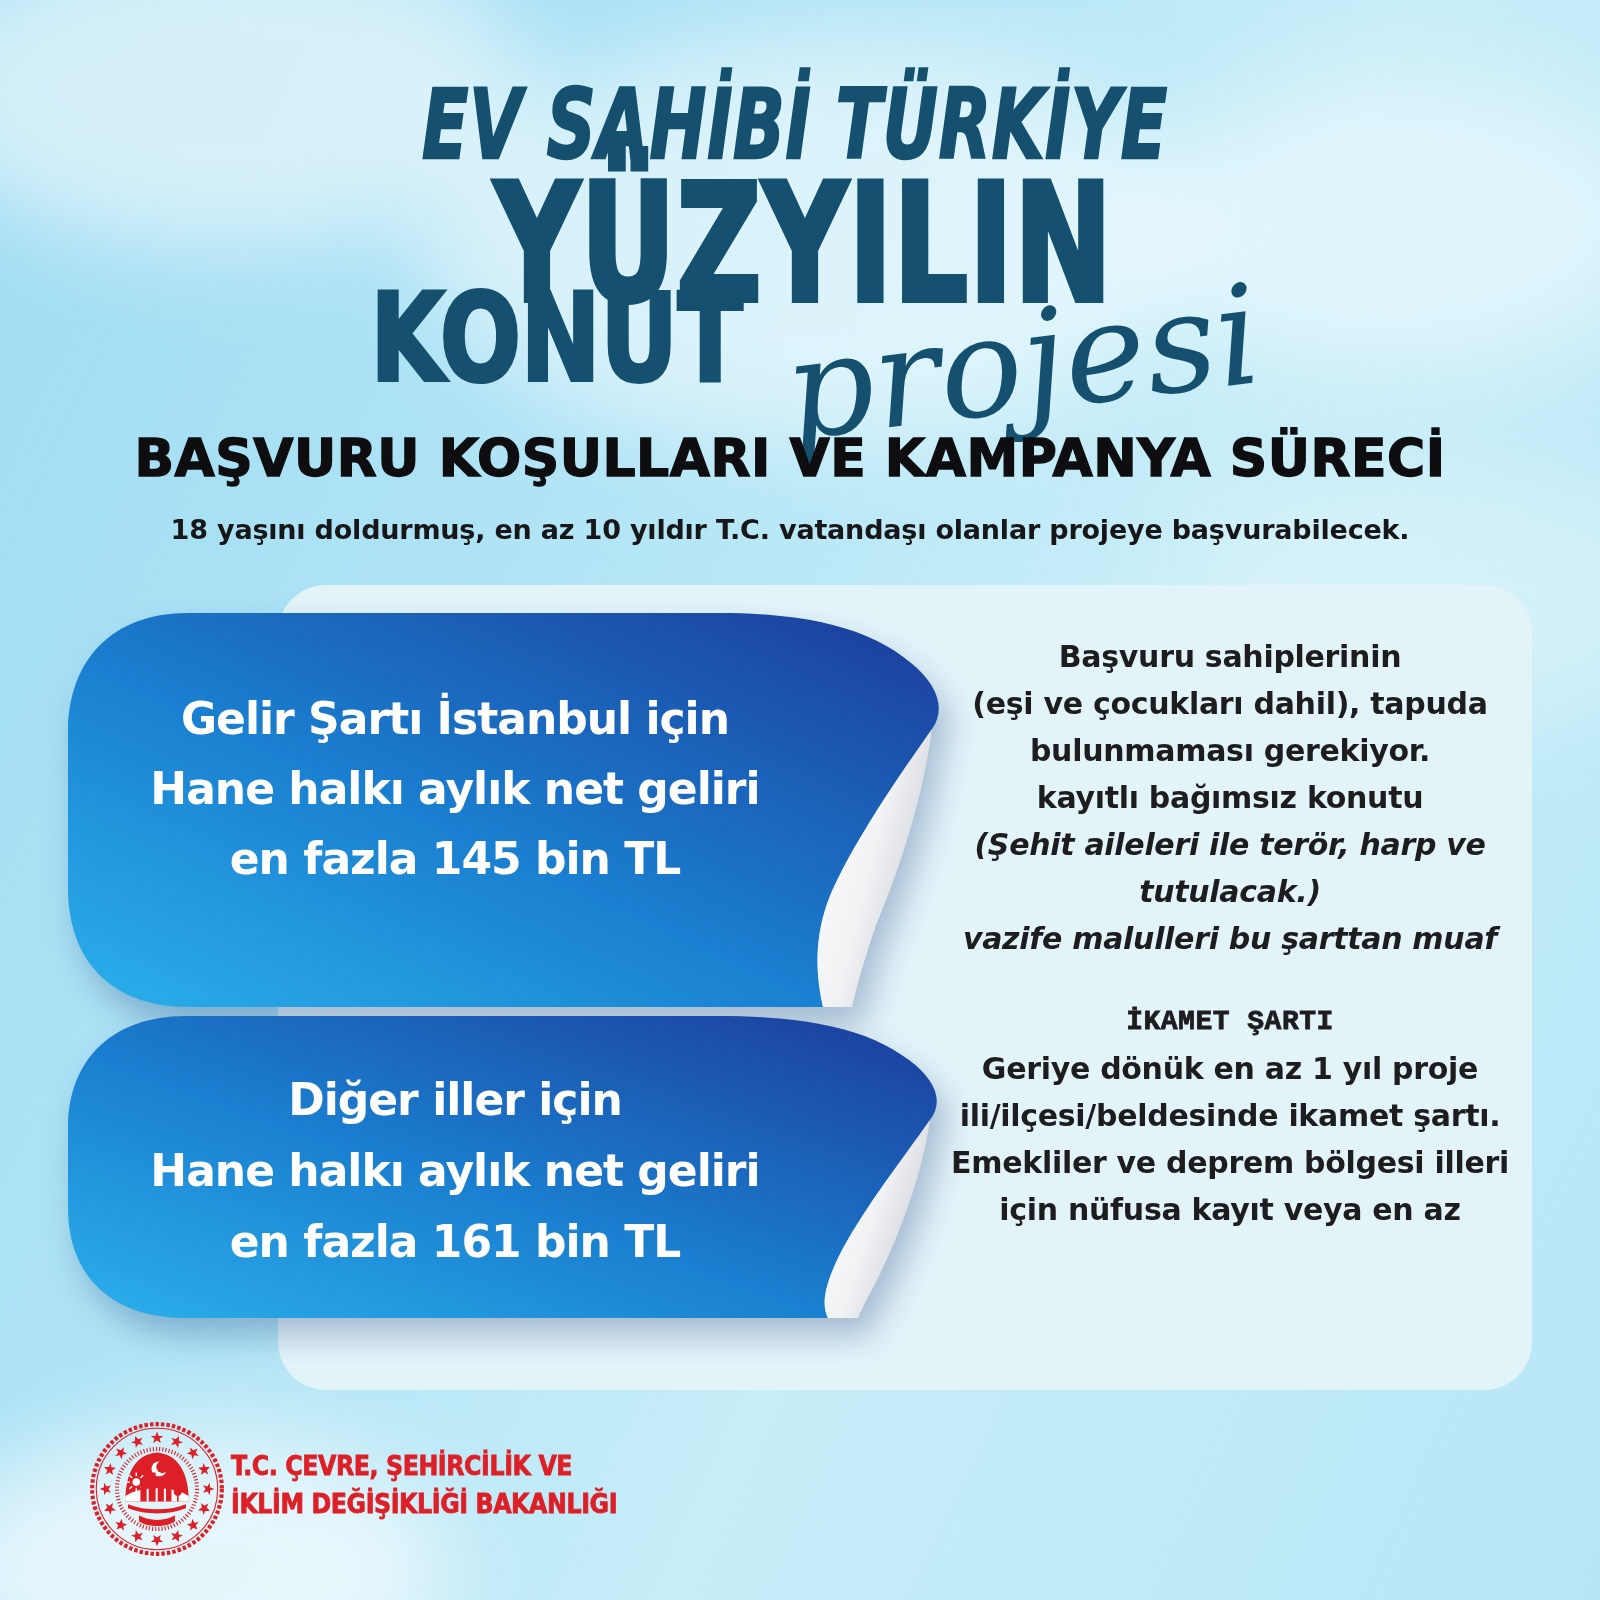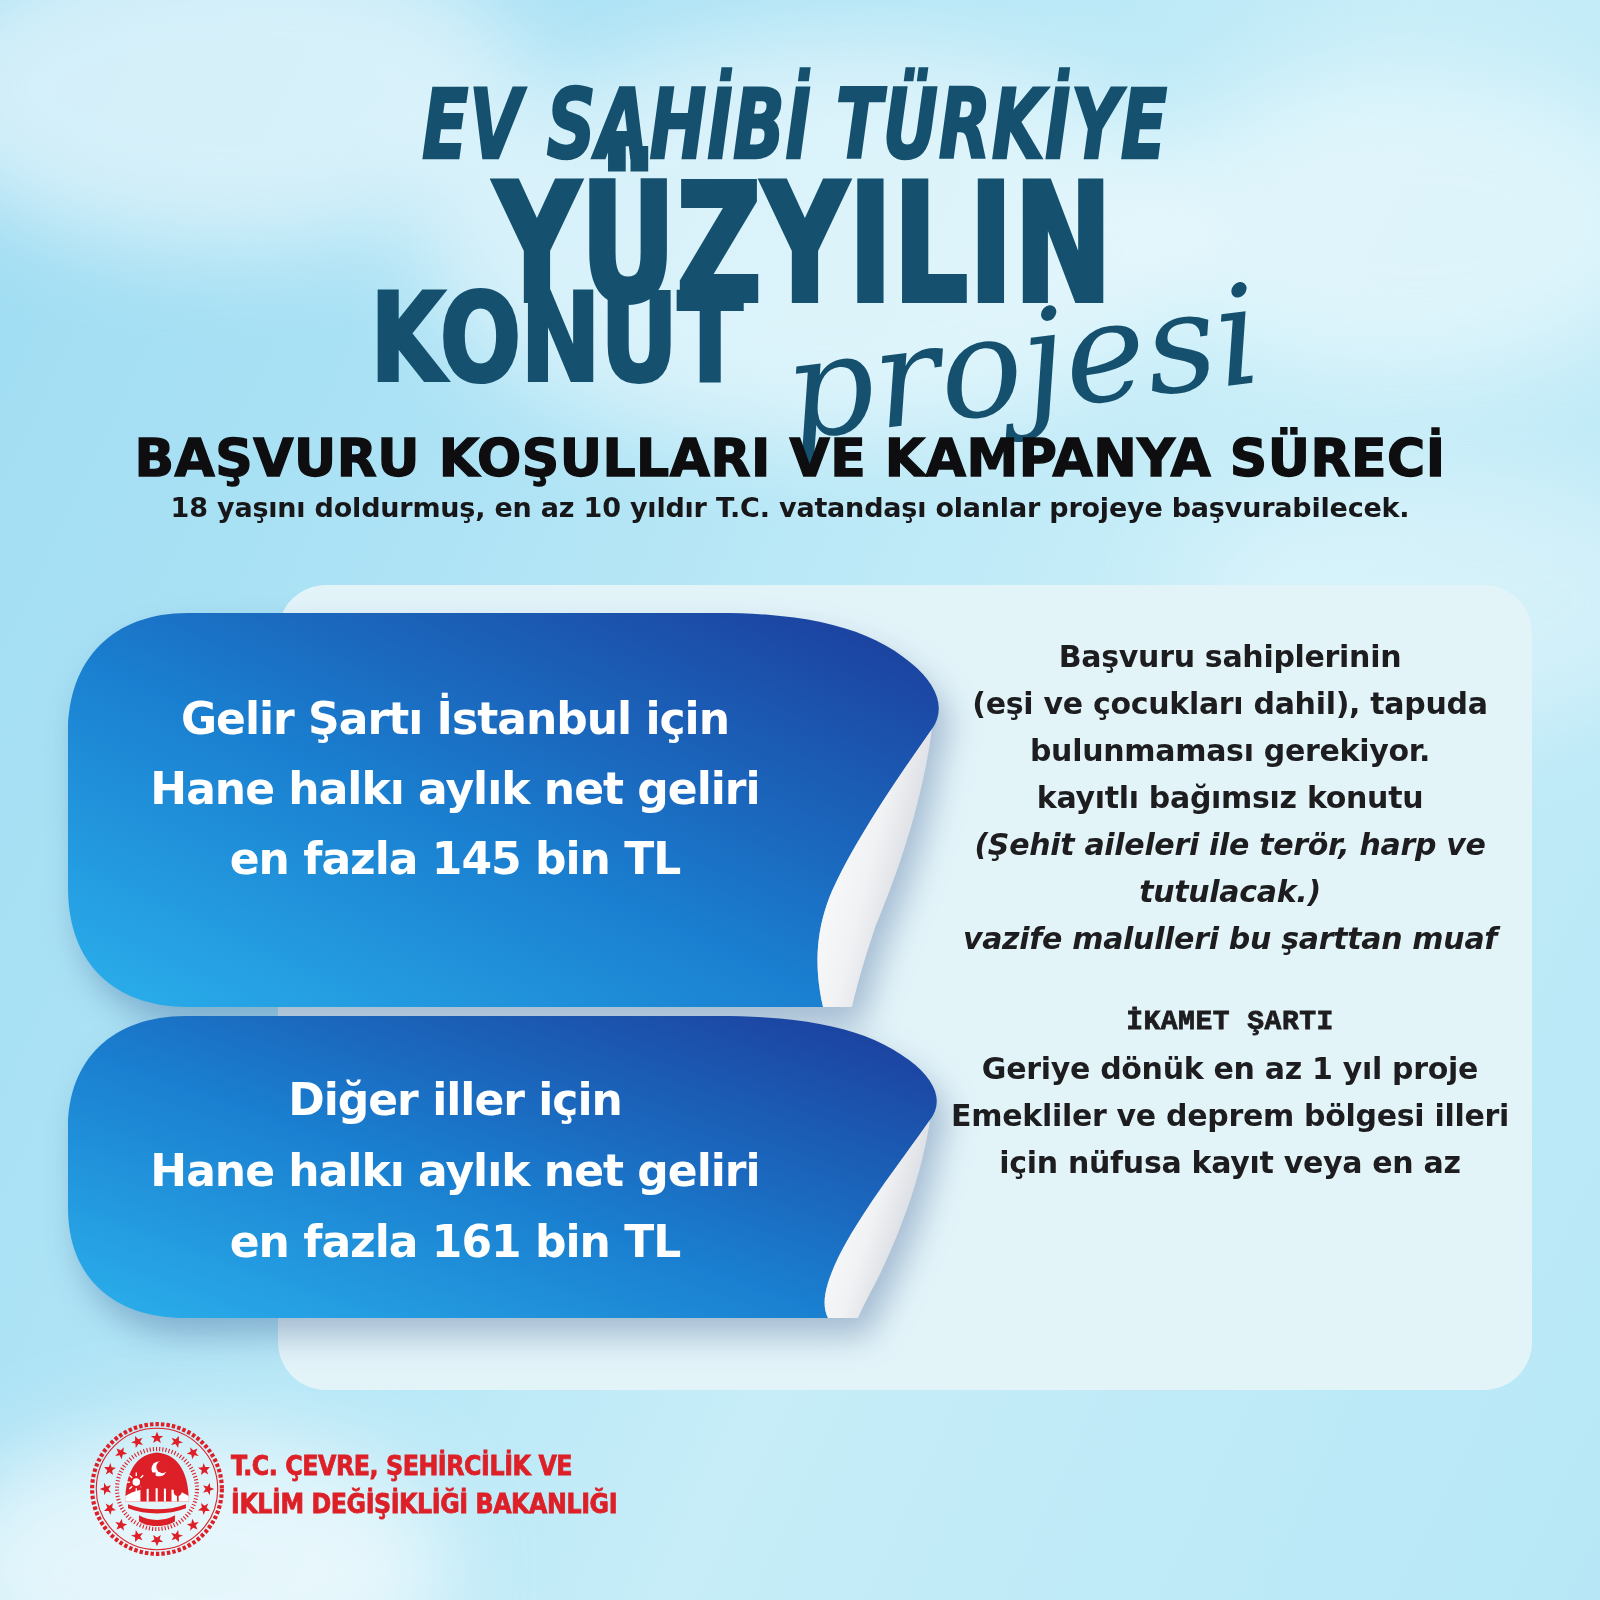--- a/index.html
+++ b/index.html
@@ -27,21 +27,21 @@
         transform:scaleX(.72); -webkit-text-stroke:6px currentColor; letter-spacing:2px; white-space:nowrap; }
   .t3 { position:relative; margin-top:-58px; height:210px; white-space:nowrap; }
   .konut  { display:inline-block; font-weight:700; font-size:122px; line-height:1;
             transform:scaleX(.78); -webkit-text-stroke:4px currentColor; vertical-align:top; margin-top:10px; }
   .script { display:inline-block; font-family:"DejaVu Serif", serif; font-style:italic; font-weight:400;
             font-size:138px; line-height:1; transform:rotate(-7deg) translate(-14px,26px); vertical-align:top; }
 
   .subtitle { position:absolute; left:0; right:20px; top:428px; text-align:center; z-index:3;
               font-size:52px; font-weight:700; color:#0e0e10; letter-spacing:.5px;
               -webkit-text-stroke:1.4px #0e0e10; white-space:nowrap; }
-  .intro { position:absolute; left:0; right:20px; top:492px; text-align:center; z-index:3;
+  .intro { position:absolute; left:0; right:20px; top:514px; text-align:center; z-index:3;
            font-size:27px; font-weight:700; color:#17171a; letter-spacing:-.2px; white-space:nowrap; }
 
   
   .panel { position:absolute; left:278px; top:585px; width:1254px; height:805px;
            background:var(--panel_bg,#e3f4f9); border-radius:48px; z-index:1; }
 
   
   .card-svg { position:absolute; z-index:2; filter:drop-shadow(10px 18px 16px rgba(20,55,120,.30)); }
   #card1-svg { left:68px; top:613px; }
   #card2-svg { left:68px; top:1016px; }
@@ -140,20 +140,21 @@
     <div>(eşi ve çocukları dahil), tapuda</div>
     <div>bulunmaması gerekiyor.</div>
     <div>kayıtlı bağımsız konutu</div>
 
     <div class="italic-note block-gap">(Şehit aileleri ile terör, harp ve</div>
     <div class="italic-note">tutulacak.)</div>
     <div class="italic-note">vazife malulleri bu şarttan muaf</div>
 
     <div class="residence-heading">İKAMET ŞARTI</div>
     <div>Geriye dönük en az 1 yıl proje</div>
+    <div>ili/ilçesi/beldesinde ikamet şartı.</div>
 
     <div class="block-gap">Emekliler ve deprem bölgesi illeri</div>
     <div>için nüfusa kayıt veya en az</div>
   </div>
 
   <svg class="emblem-svg" viewBox="0 0 200 200">
     <defs>
       <path id="star" d="M0,-9 L2.6,-2.8 L9,-2.8 L3.8,1.1 L5.6,7.3 L0,3.6 L-5.6,7.3 L-3.8,1.1 L-9,-2.8 L-2.6,-2.8 Z" fill="#dd2027"></path>
     </defs>
     <circle cx="100" cy="100" r="94" fill="none" stroke="#dd2027" stroke-width="6" stroke-dasharray="5 3"></circle>

